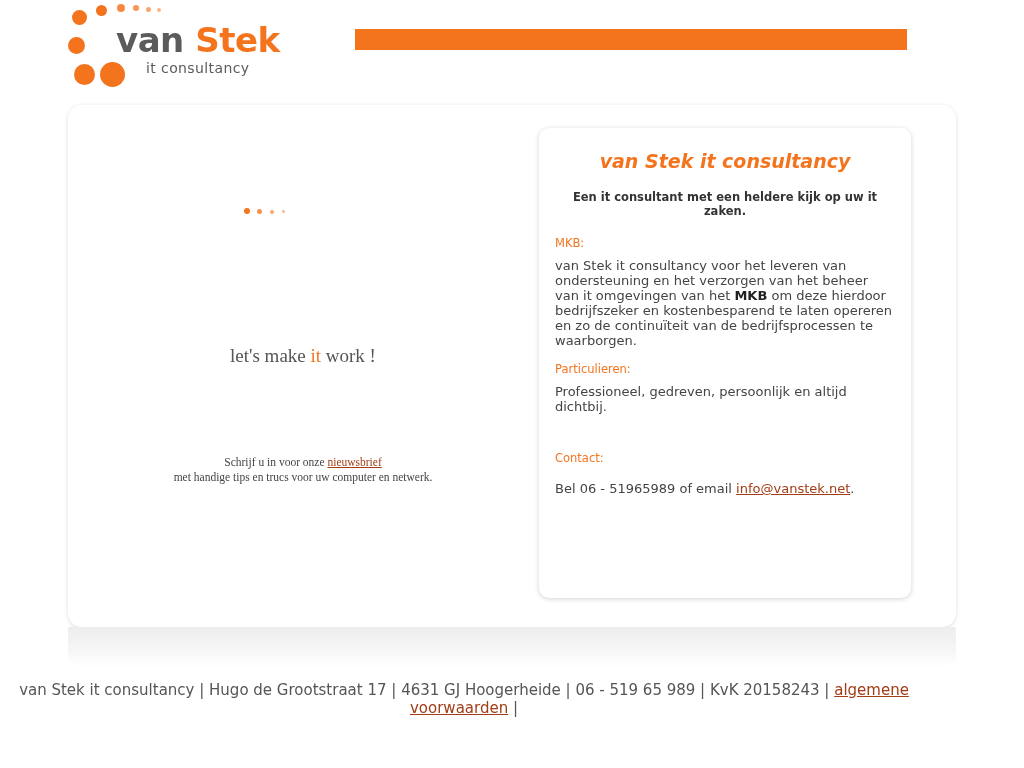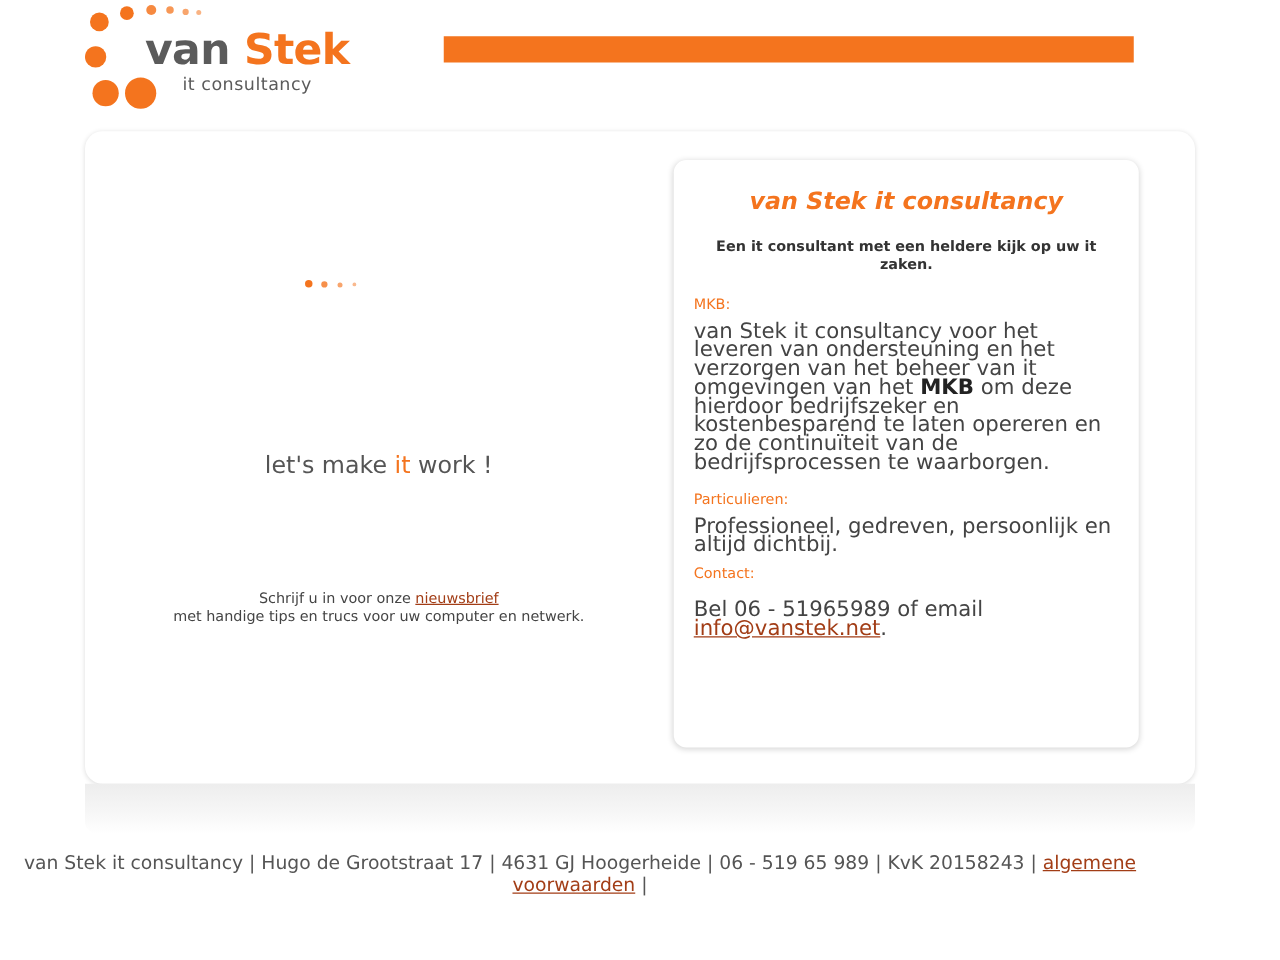--- a/index.html
+++ b/index.html
@@ -100,23 +100,24 @@
     height: 522px;
     background: #ffffff;
     border-radius: 14px;
     box-shadow: 0 1px 4px rgba(0,0,0,0.14);
   }
 
   
   .left-col {
     position: absolute;
     left: 0;
-    top: 16px;
+    top: 0;
     width: 470px;
     height: 522px;
+    font-family: Liberation Serif, serif;
   }
   .mini-dots {
     position: absolute;
     left: 176px;
     top: 100px;
     width: 60px;
     height: 14px;
   }
   .slogan {
     position: absolute;
@@ -174,21 +175,21 @@
     font-weight: bold;
     color: #333333;
     margin: 4px 0 18px 0;
   }
   .card-heading {
     color: #f4741e;
     font-size: 11.5px;
     margin: 0 0 8px 0;
   }
   .card-par {
-    font-size: 17px;
+    font-size: 13px;
     color: #444444;
     line-height: 15px;
     margin: 0 0 14px 0;
   }
   .card-par b { color: #222222; }
   .contact-block {
     position: absolute;
     left: 16px;
     top: 323px;
     width: 340px;

